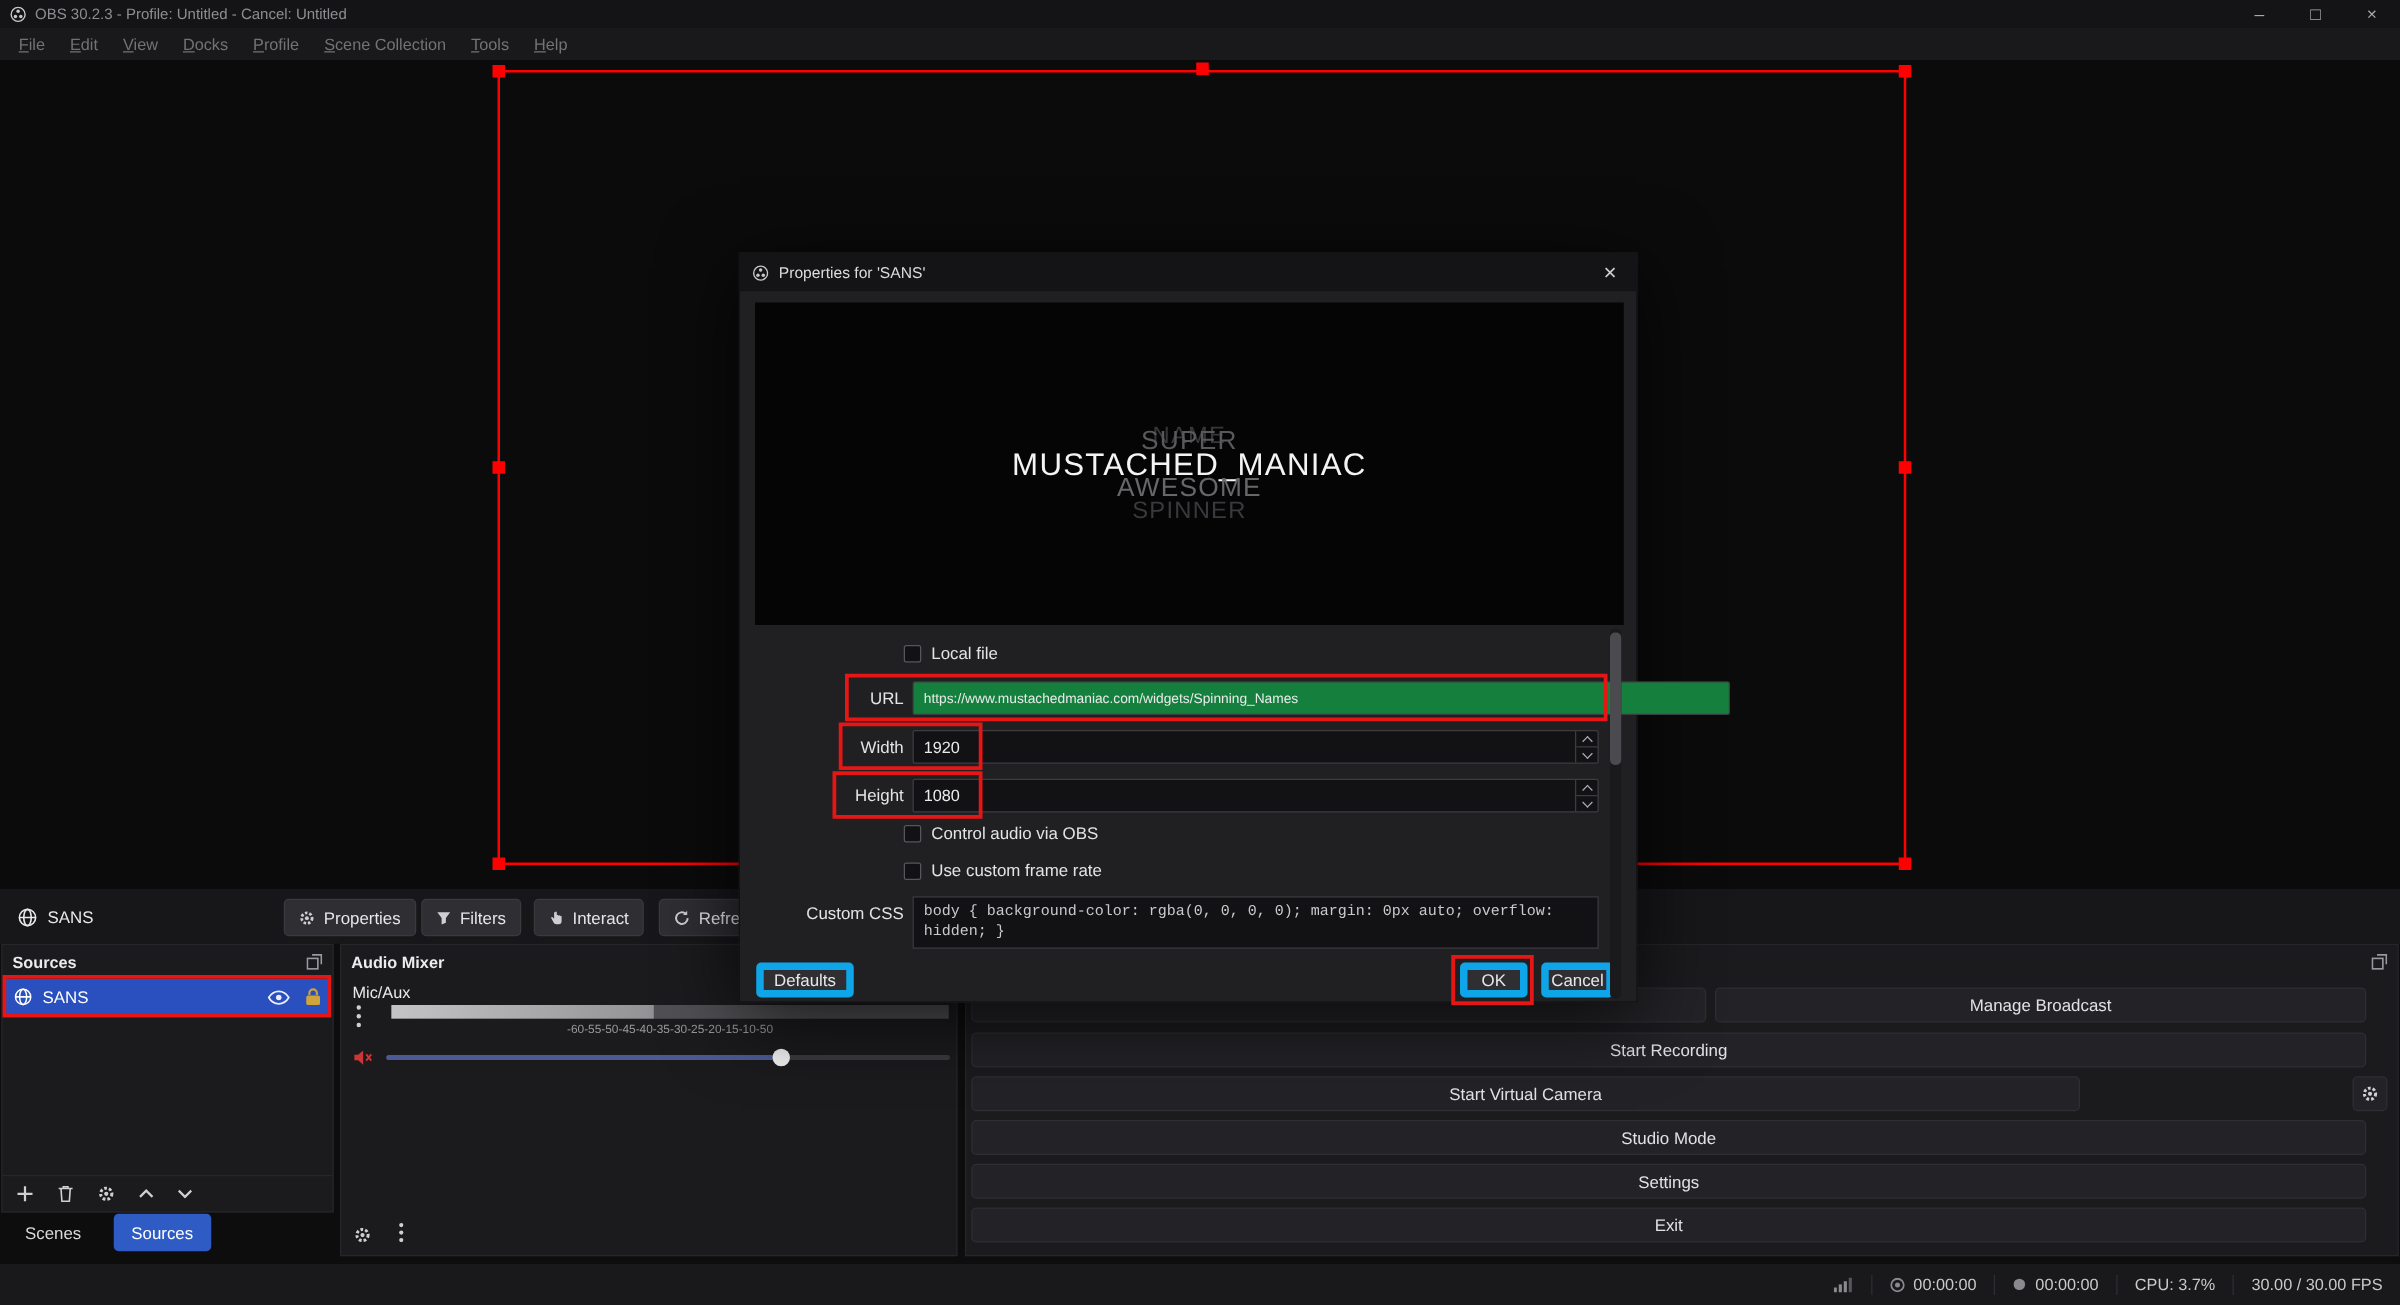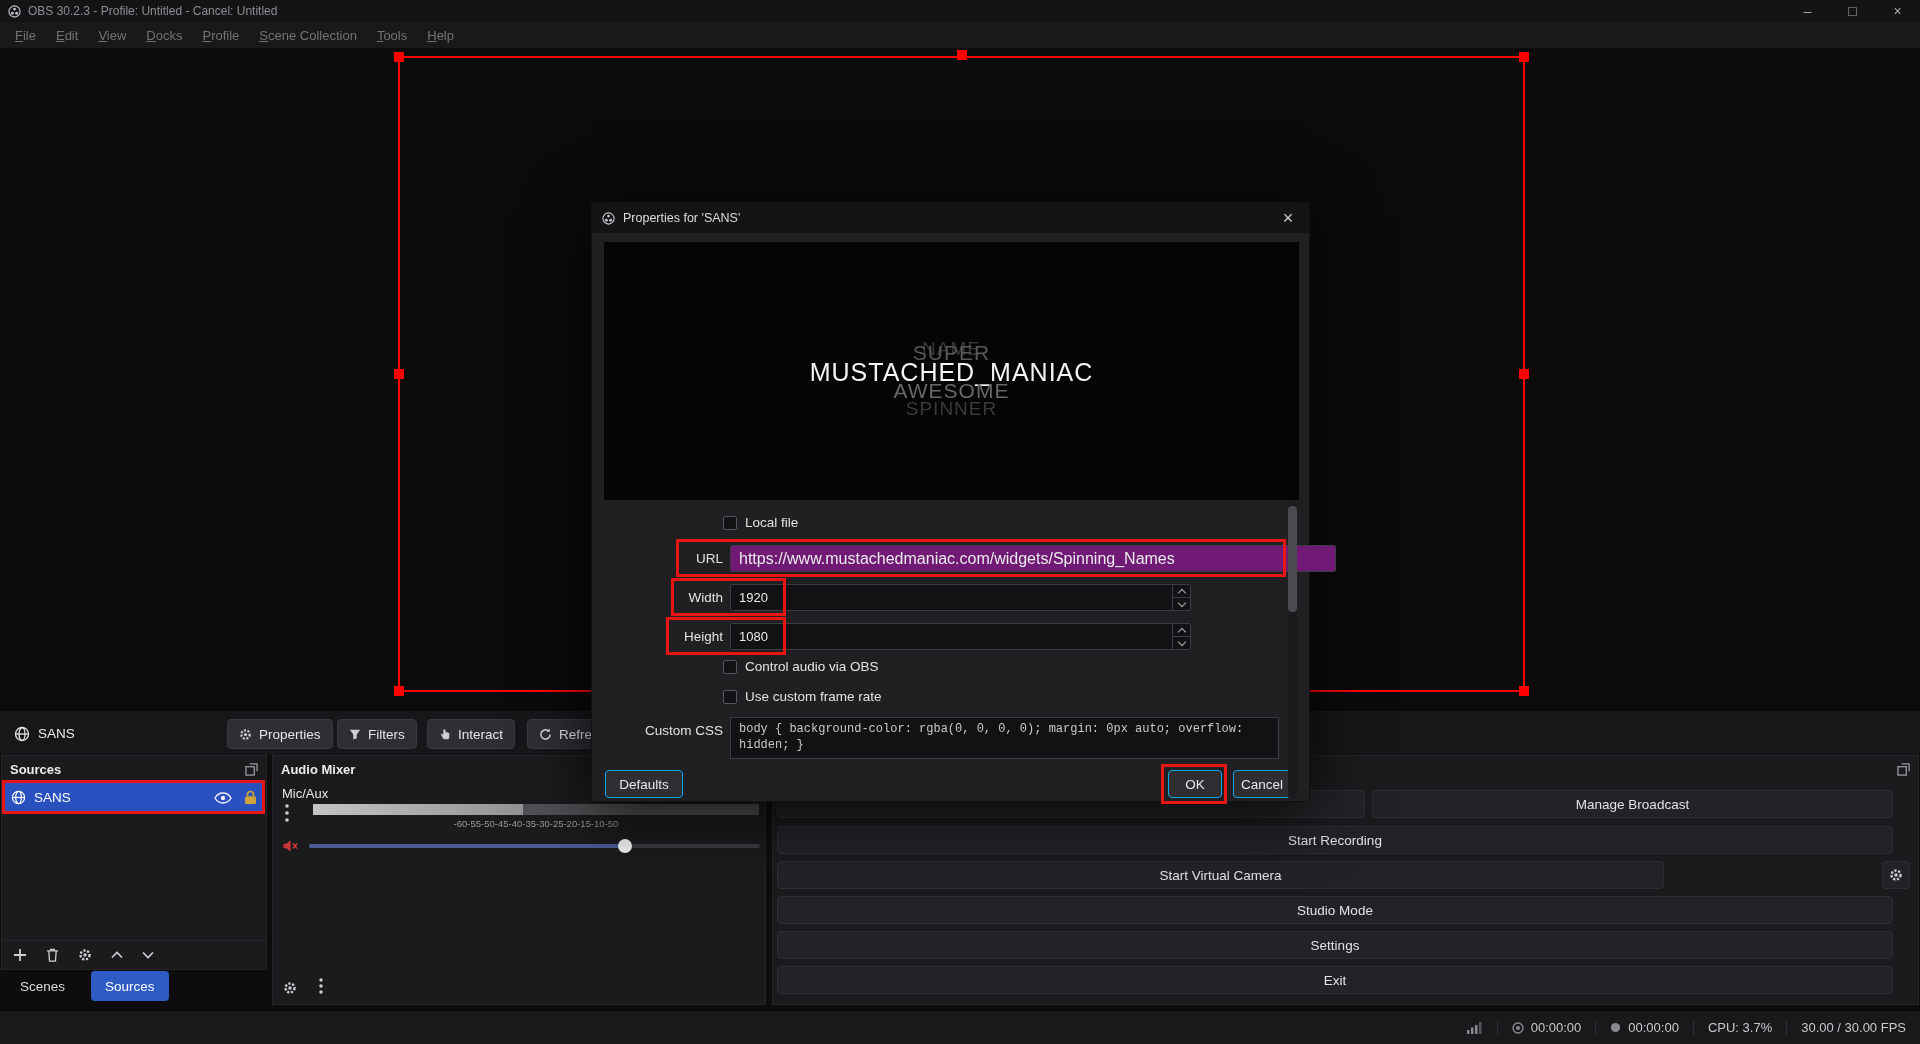--- a/index.html
+++ b/index.html
@@ -76,33 +76,33 @@
   .dlg-close{position:absolute;right:0;top:0;width:42px;height:30px;display:flex;align-items:center;justify-content:center;font-size:18px;color:#cfcfd2}
   .dlg-preview{position:absolute;left:12px;top:39px;width:695px;height:258px;background:#050506}
   .pv{position:absolute;left:0;right:0;text-align:center;letter-spacing:1px}
   .pv1{top:96px;font-size:19px;color:#37373a}
   .pv2{top:99px;font-size:21px;color:#59595d}
   .pv3{top:116px;font-size:25px;color:#f4f4f5}
   .pv4{top:137px;font-size:21px;color:#67676b}
   .pv5{top:156px;font-size:19px;color:#3a3a3e}
 
   .f-label{position:absolute;left:0;width:131px;text-align:right;font-size:13.5px;color:#e3e3e5;line-height:27px}
-  .f-input{position:absolute;left:138px;width:606px;height:27px;background:#701a75;border:1px solid #3c3c42;border-radius:2px;color:#eaeaec;font-size:16px;padding:0 8px;font-family:inherit;outline:none}
-  .spinbox{position:absolute;left:138px;width:461px;height:27px;background:#121214;border:1px solid #3c3c42;border-radius:2px}
+  .f-input{position:absolute;left:138px;width:654px;height:27px;background:#15803d;border:1px solid #3c3c42;border-radius:2px;color:#eaeaec;font-size:11px;padding:0 8px;font-family:inherit;outline:none}
+  .spinbox{position:absolute;left:138px;width:549px;height:27px;background:#121214;border:1px solid #3c3c42;border-radius:2px}
   .spinbox input{position:absolute;left:0;top:0;width:520px;height:25px;background:transparent;border:none;color:#eaeaec;font-size:13px;padding:0 8px;font-family:inherit;outline:none}
   .spin{position:absolute;right:0;top:0;bottom:0;width:18px;border-left:1px solid #3c3c42;display:flex;flex-direction:column}
   .spin>div{flex:1;display:flex;align-items:center;justify-content:center}
   .spin>div:first-child{border-bottom:1px solid #3c3c42}
   .chev{width:6px;height:6px;border-right:1.5px solid #aeaeb2;border-bottom:1.5px solid #aeaeb2}
   .chev.up{transform:rotate(-135deg);margin-top:3px}
   .chev.down{transform:rotate(45deg);margin-bottom:3px}
   .chk-row{position:absolute;left:131px;display:flex;align-items:center;gap:8px;font-size:13.5px;color:#e3e3e5}
   .checkbox{width:14px;height:14px;background:#121214;border:1px solid #56565c;border-radius:2px;display:inline-block}
   .css-box{position:absolute;left:138px;top:514px;width:549px;height:42px;background:#121214;border:1px solid #3c3c42;color:#c9c9cc;font-family:"Liberation Mono",monospace;font-size:12px;line-height:16px;padding:3px 8px;resize:none;outline:none}
-  .dlg-btn{position:absolute;top:567px;height:28px;background:#2e2e33;border:1px solid #0ea5e9;border-radius:4px;color:#e8e8ea;font-size:13.5px;display:flex;align-items:center;justify-content:center}
+  .dlg-btn{position:absolute;top:567px;height:28px;background:#2e2e33;border:6px solid #0ea5e9;border-radius:4px;color:#e8e8ea;font-size:13.5px;display:flex;align-items:center;justify-content:center}
   .b-defaults{left:13px;width:78px}.b-ok{left:576px;width:54px}.b-cancel{left:641px;width:58px}
   .dlg-scroll{position:absolute;right:12px;top:300px;width:9px;height:296px;background:#1a1a1c;border-radius:4px}
   .dlg-scroll .thumb{position:absolute;left:0;top:3px;width:9px;height:106px;background:#4a4a4f;border-radius:4px}
 
   
   .anno{position:absolute;border:3px solid #e81515;z-index:60;pointer-events:none}
 </style>
 </head>
 <body>
 

